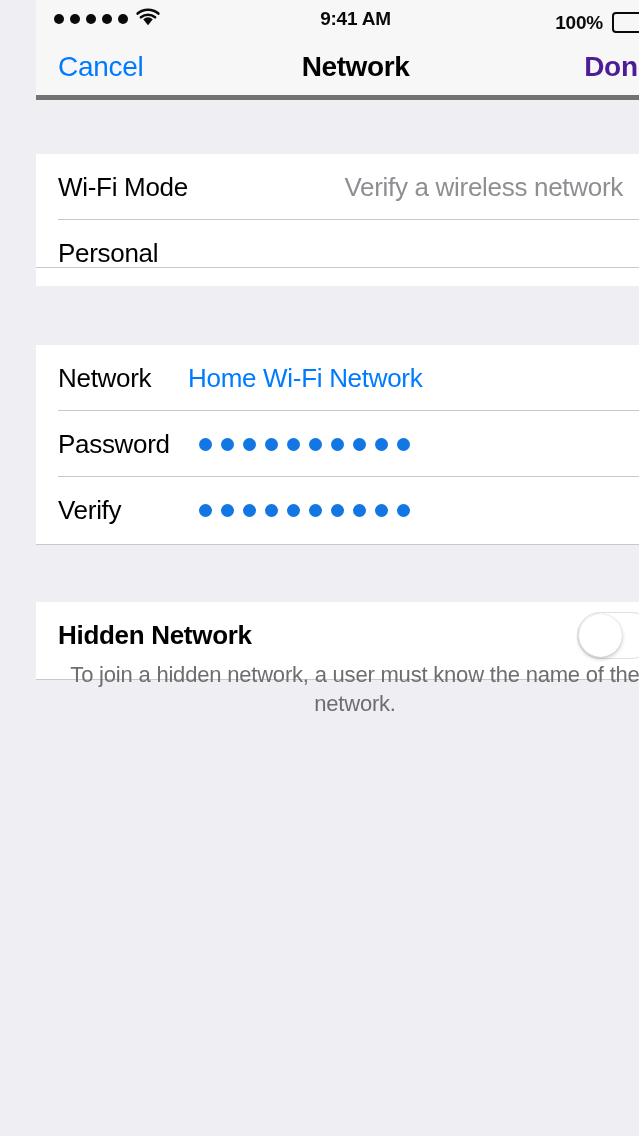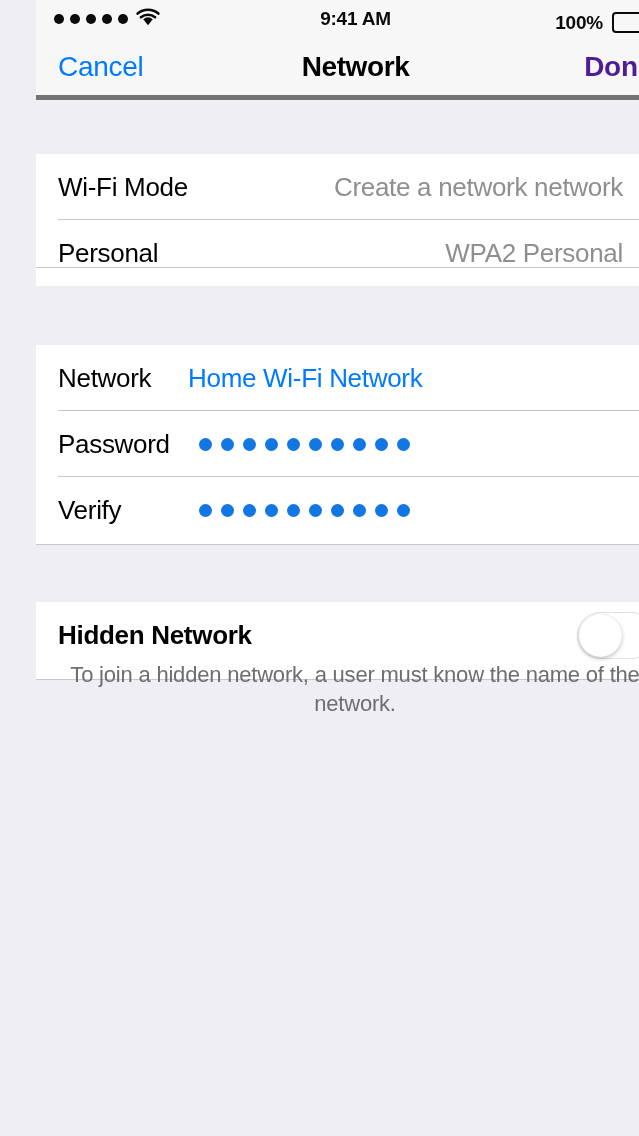--- a/index.html
+++ b/index.html
@@ -162,32 +162,31 @@
     <button class="nav-cancel">Cancel</button>
     <div class="nav-title">Network</div>
     <button class="nav-done">Done</button>
   </div>
 
   <div class="group" style="top:154px; height:114px;">
     <div class="group-top-line"></div>
 
     <div class="row">
       <span class="row-label">Wi-Fi Mode</span>
-      <span class="row-value-right">Create a network network</span>
+      <span class="row-value-right">Verify a wireless network</span>
       <span class="chevron">
         <svg width="17" height="28" viewBox="0 0 17 28">
           <path d="M3.5 4 L12 14 L3.5 24" stroke="#C7C7CC" stroke-width="3" fill="none" stroke-linecap="round" stroke-linejoin="round"></path>
         </svg>
       </span>
       <span class="row-sep"></span>
     </div>
 
     <div class="row">
       <span class="row-label">Personal</span>
-      <span class="row-value-right">WPA2 Personal</span>
       <span class="chevron">
         <svg width="17" height="28" viewBox="0 0 17 28">
           <path d="M3.5 4 L12 14 L3.5 24" stroke="#C7C7CC" stroke-width="3" fill="none" stroke-linecap="round" stroke-linejoin="round"></path>
         </svg>
       </span>
     </div>
 
     <div class="group-bot-line"></div>
   </div>
 

